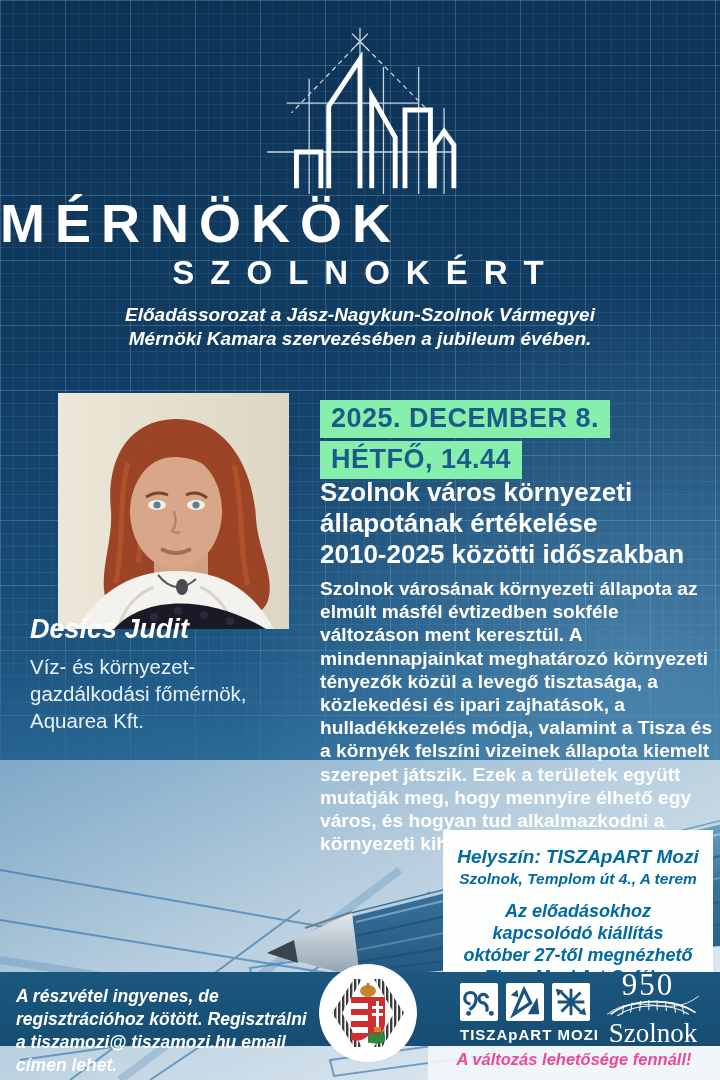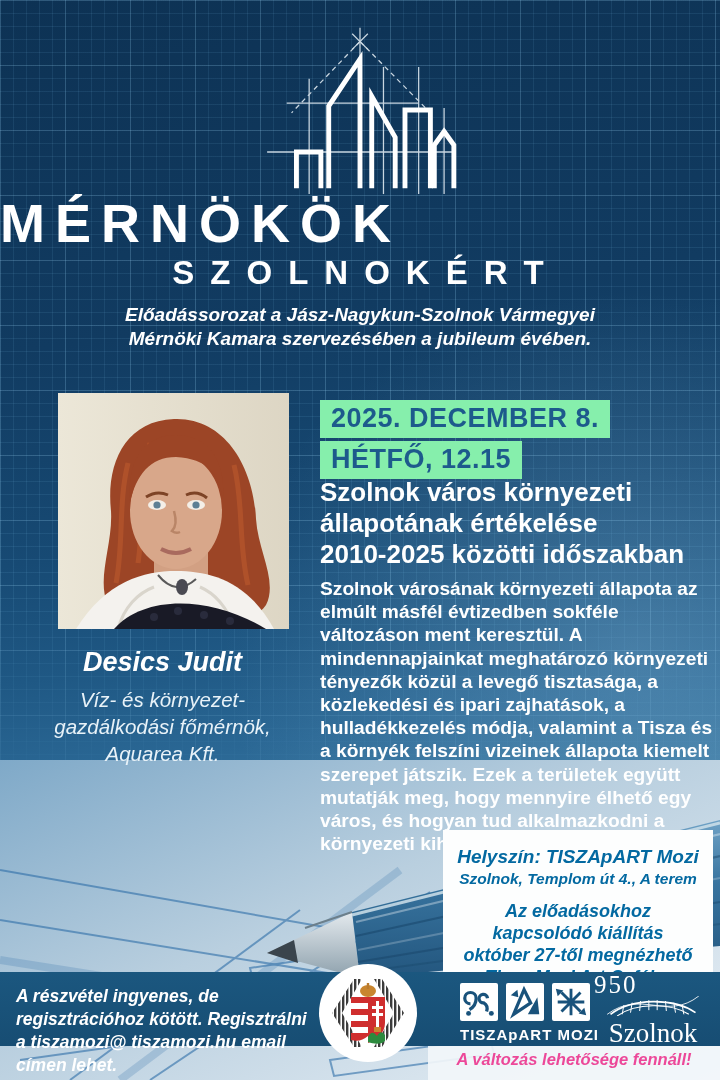--- a/index.html
+++ b/index.html
@@ -44,24 +44,24 @@
   .subtitle{
     position:absolute;left:0;top:303px;width:720px;text-align:center;
     color:#fff;font-size:19px;font-weight:700;font-style:italic;line-height:24px;
   }
   
   .photo{
     position:absolute;left:58px;top:393px;width:231px;height:236px;
     background:#e9e4d5;overflow:hidden;
   }
   .speaker{
-    position:absolute;left:30px;top:647px;width:265px;text-align:center;color:#fff;
+    position:absolute;left:30px;top:614px;width:265px;text-align:left;color:#fff;
   }
   .speaker .name{font-size:27px;font-weight:800;font-style:italic;margin-bottom:8px;}
-  .speaker .role{font-size:20.5px;font-style:italic;line-height:27px;color:#e8f2f8;}
+  .speaker .role{font-size:20.5px;line-height:27px;color:#e8f2f8;}
   
   .chips{position:absolute;left:320px;top:400px;}
   .chip{
     display:table;background:#86efac;color:#1d5a8c;
     font-size:27px;font-weight:800;letter-spacing:.5px;
     padding:3px 11px 4px;margin-bottom:3px;white-space:nowrap;
   }
   .talk-title{
     position:absolute;left:320px;top:477px;width:395px;
     color:#fff;font-size:26px;font-weight:800;line-height:31px;
@@ -85,21 +85,21 @@
   .reg{
     position:absolute;left:16px;top:985px;width:302px;
     color:#fff;font-size:17.5px;font-weight:700;font-style:italic;line-height:23px;
   }
   .emblem{position:absolute;left:318px;top:963px;width:100px;height:100px;}
   .tiszapart{position:absolute;left:460px;top:983px;width:140px;text-align:left;}
   .tp-squares{display:flex;gap:8px;}
   .tp-square{width:38px;height:38px;background:#fff;border-radius:2px;}
   .tp-label{color:#fff;font-size:15px;font-weight:800;letter-spacing:1px;margin-top:5px;white-space:nowrap;}
   .szolnok{position:absolute;right:8px;top:974px;width:118px;text-align:center;color:#fff;}
-  .sz-950{font-family:"Liberation Serif","DejaVu Serif",serif;font-size:25px;letter-spacing:2px;text-align:left;padding-right:10px;line-height:22px;}
+  .sz-950{font-family:"Liberation Serif","DejaVu Serif",serif;font-size:31px;letter-spacing:2px;text-align:center;padding-right:10px;line-height:22px;}
   .sz-name{font-family:"Liberation Serif","DejaVu Serif",serif;font-size:27px;line-height:26px;}
   .tagline{
     position:absolute;right:0;top:1050px;width:292px;text-align:center;
     color:#ec4899;font-size:16.5px;font-weight:800;font-style:italic;
   }
 </style>
 </head>
 <body>
 
 <div class="poster">
@@ -239,21 +239,21 @@
 
   <div class="speaker">
     <div class="name">Desics Judit</div>
     <div class="role">Víz- és környezet-</div>
     <div class="role">gazdálkodási főmérnök,</div>
     <div class="role">Aquarea Kft.</div>
   </div>
 
   <div class="chips">
     <div class="chip">2025. DECEMBER 8.</div>
-    <div class="chip">HÉTFŐ, 12.15</div>
+    <div class="chip">HÉTFŐ, 14.44</div>
   </div>
   <div class="talk-title">
     <div>Szolnok város környezeti</div>
     <div>állapotának értékelése</div>
     <div>2010-2025 közötti időszakban</div>
   </div>
   <div class="talk-desc">Szolnok városának környezeti állapota az elmúlt másfél évtizedben sokféle változáson ment keresztül. A mindennapjainkat meghatározó környezeti tényezők közül a levegő tisztasága, a közlekedési és ipari zajhatások, a hulladékkezelés módja, valamint a Tisza és a környék felszíni vizeinek állapota kiemelt szerepet játszik. Ezek a területek együtt mutatják meg, hogy mennyire élhető egy város, és hogyan tud alkalmazkodni a környezeti kihívásokhoz.</div>
 
   <div class="venue">
     <div class="v-title">Helyszín: TISZApART Mozi</div>

